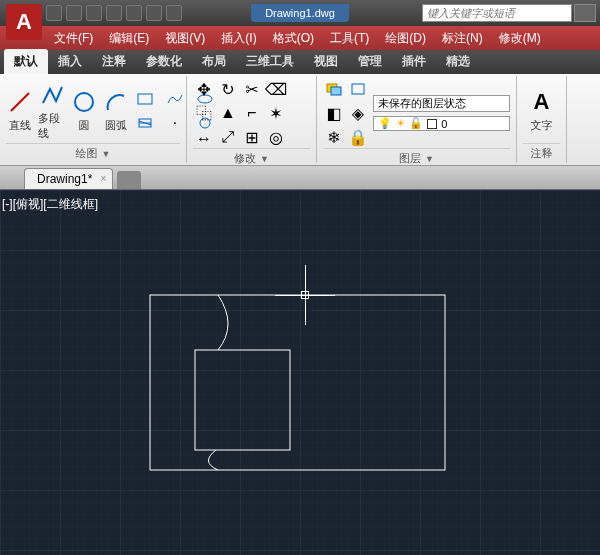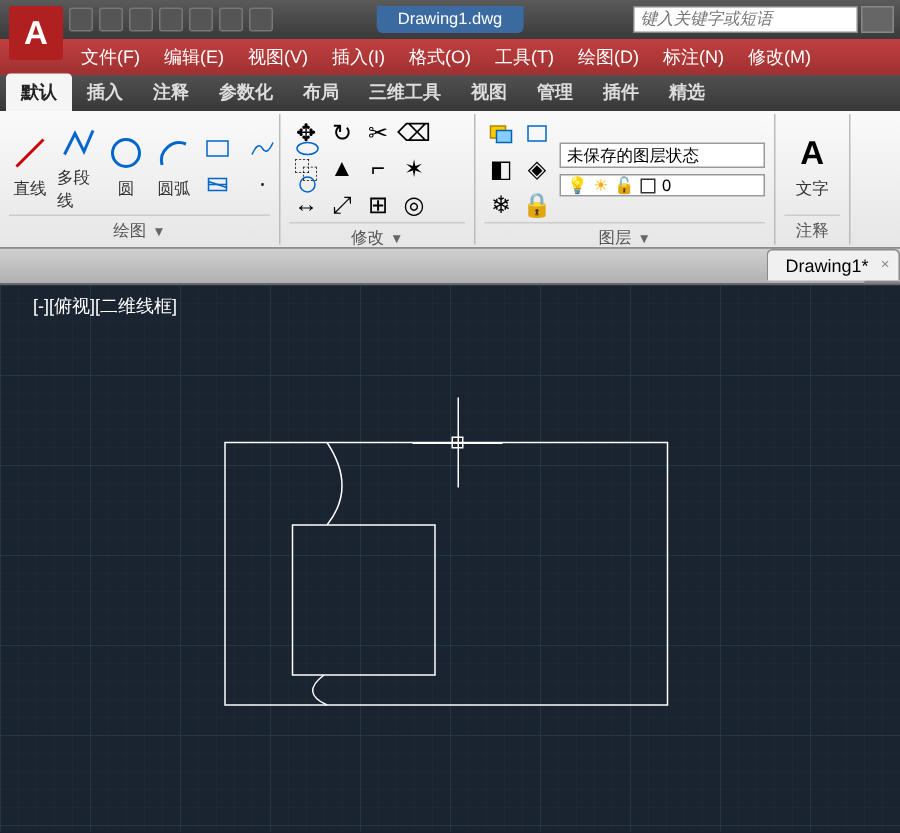--- a/index.html
+++ b/index.html
@@ -24,27 +24,27 @@
 .big-btn { display: flex; flex-direction: column; align-items: center; gap: 2px; width: 40px; }
 .big-btn .icon { width: 28px; height: 28px; display: flex; align-items: center; justify-content: center; }
 .big-btn span { font-size: 11px; color: #333; }
 .small-grid { display: grid; grid-template-columns: repeat(4, 22px); grid-auto-rows: 22px; gap: 2px; }
 .small-grid.g3 { grid-template-columns: repeat(3, 28px); }
 .small-btn { width: 22px; height: 22px; border: 1px solid transparent; display: flex; align-items: center; justify-content: center; border-radius: 2px; }
 .layer-panel-body { display: flex; flex-direction: column; gap: 4px; width: 160px; }
 .layer-dropdown { flex: 1; height: 20px; border: 1px solid #999; background: #fff; font-size: 11px; padding: 0 4px; display: flex; align-items: center; }
 .layer-dropdown2 { display: flex; align-items: center; gap: 4px; border: 1px solid #999; background: #fff; height: 20px; padding: 0 4px; font-size: 11px; flex: 1; }
 .swatch { width: 10px; height: 10px; background: #fff; border: 1px solid #333; }
-.doc-tabs { height: 24px; background: linear-gradient(#d0d0d0,#b0b0b0); display: flex; align-items: flex-end; padding-left: 24px; border-bottom: 1px solid #666; flex-direction: column; }
+.doc-tabs { height: 24px; background: linear-gradient(#d0d0d0,#b0b0b0); display: flex; align-items: flex-end; padding-left: 24px; border-bottom: 1px solid #666; }
 .doc-tab { background: #f0f0f0; font-size: 12px; padding: 3px 20px 3px 12px; border-radius: 4px 4px 0 0; border: 1px solid #888; border-bottom: none; position: relative; }
 .doc-tab .close { position: absolute; right: 6px; top: 4px; font-size: 10px; color: #888; }
 .new-tab { width: 24px; height: 18px; background: #888; margin-left: 4px; border-radius: 3px 3px 0 0; }
 .canvas { position: relative; width: 600px; height: 365px; background: #1a2330; overflow: hidden; }
 .grid-svg { position: absolute; inset: 0; }
-.viewport-label { position: absolute; left: 22px; top: 6px; color: #fff; font-size: 12px; }
+.viewport-label { position: absolute; left: 2px; top: 6px; color: #fff; font-size: 12px; }
 .drawing { position: absolute; inset: 0; }
 .crosshair { position: absolute; }
 .crosshair .h { position: absolute; width: 60px; height: 1px; background: #fff; top: 0; left: -30px; }
 .crosshair .v { position: absolute; width: 1px; height: 60px; background: #fff; top: -30px; left: 0; }
 .crosshair .box { position: absolute; width: 8px; height: 8px; border: 1px solid #fff; top: -4px; left: -4px; }
 .arrow { font-size: 9px; color: #666; }
 </style>
 </head>
 <body>
 

